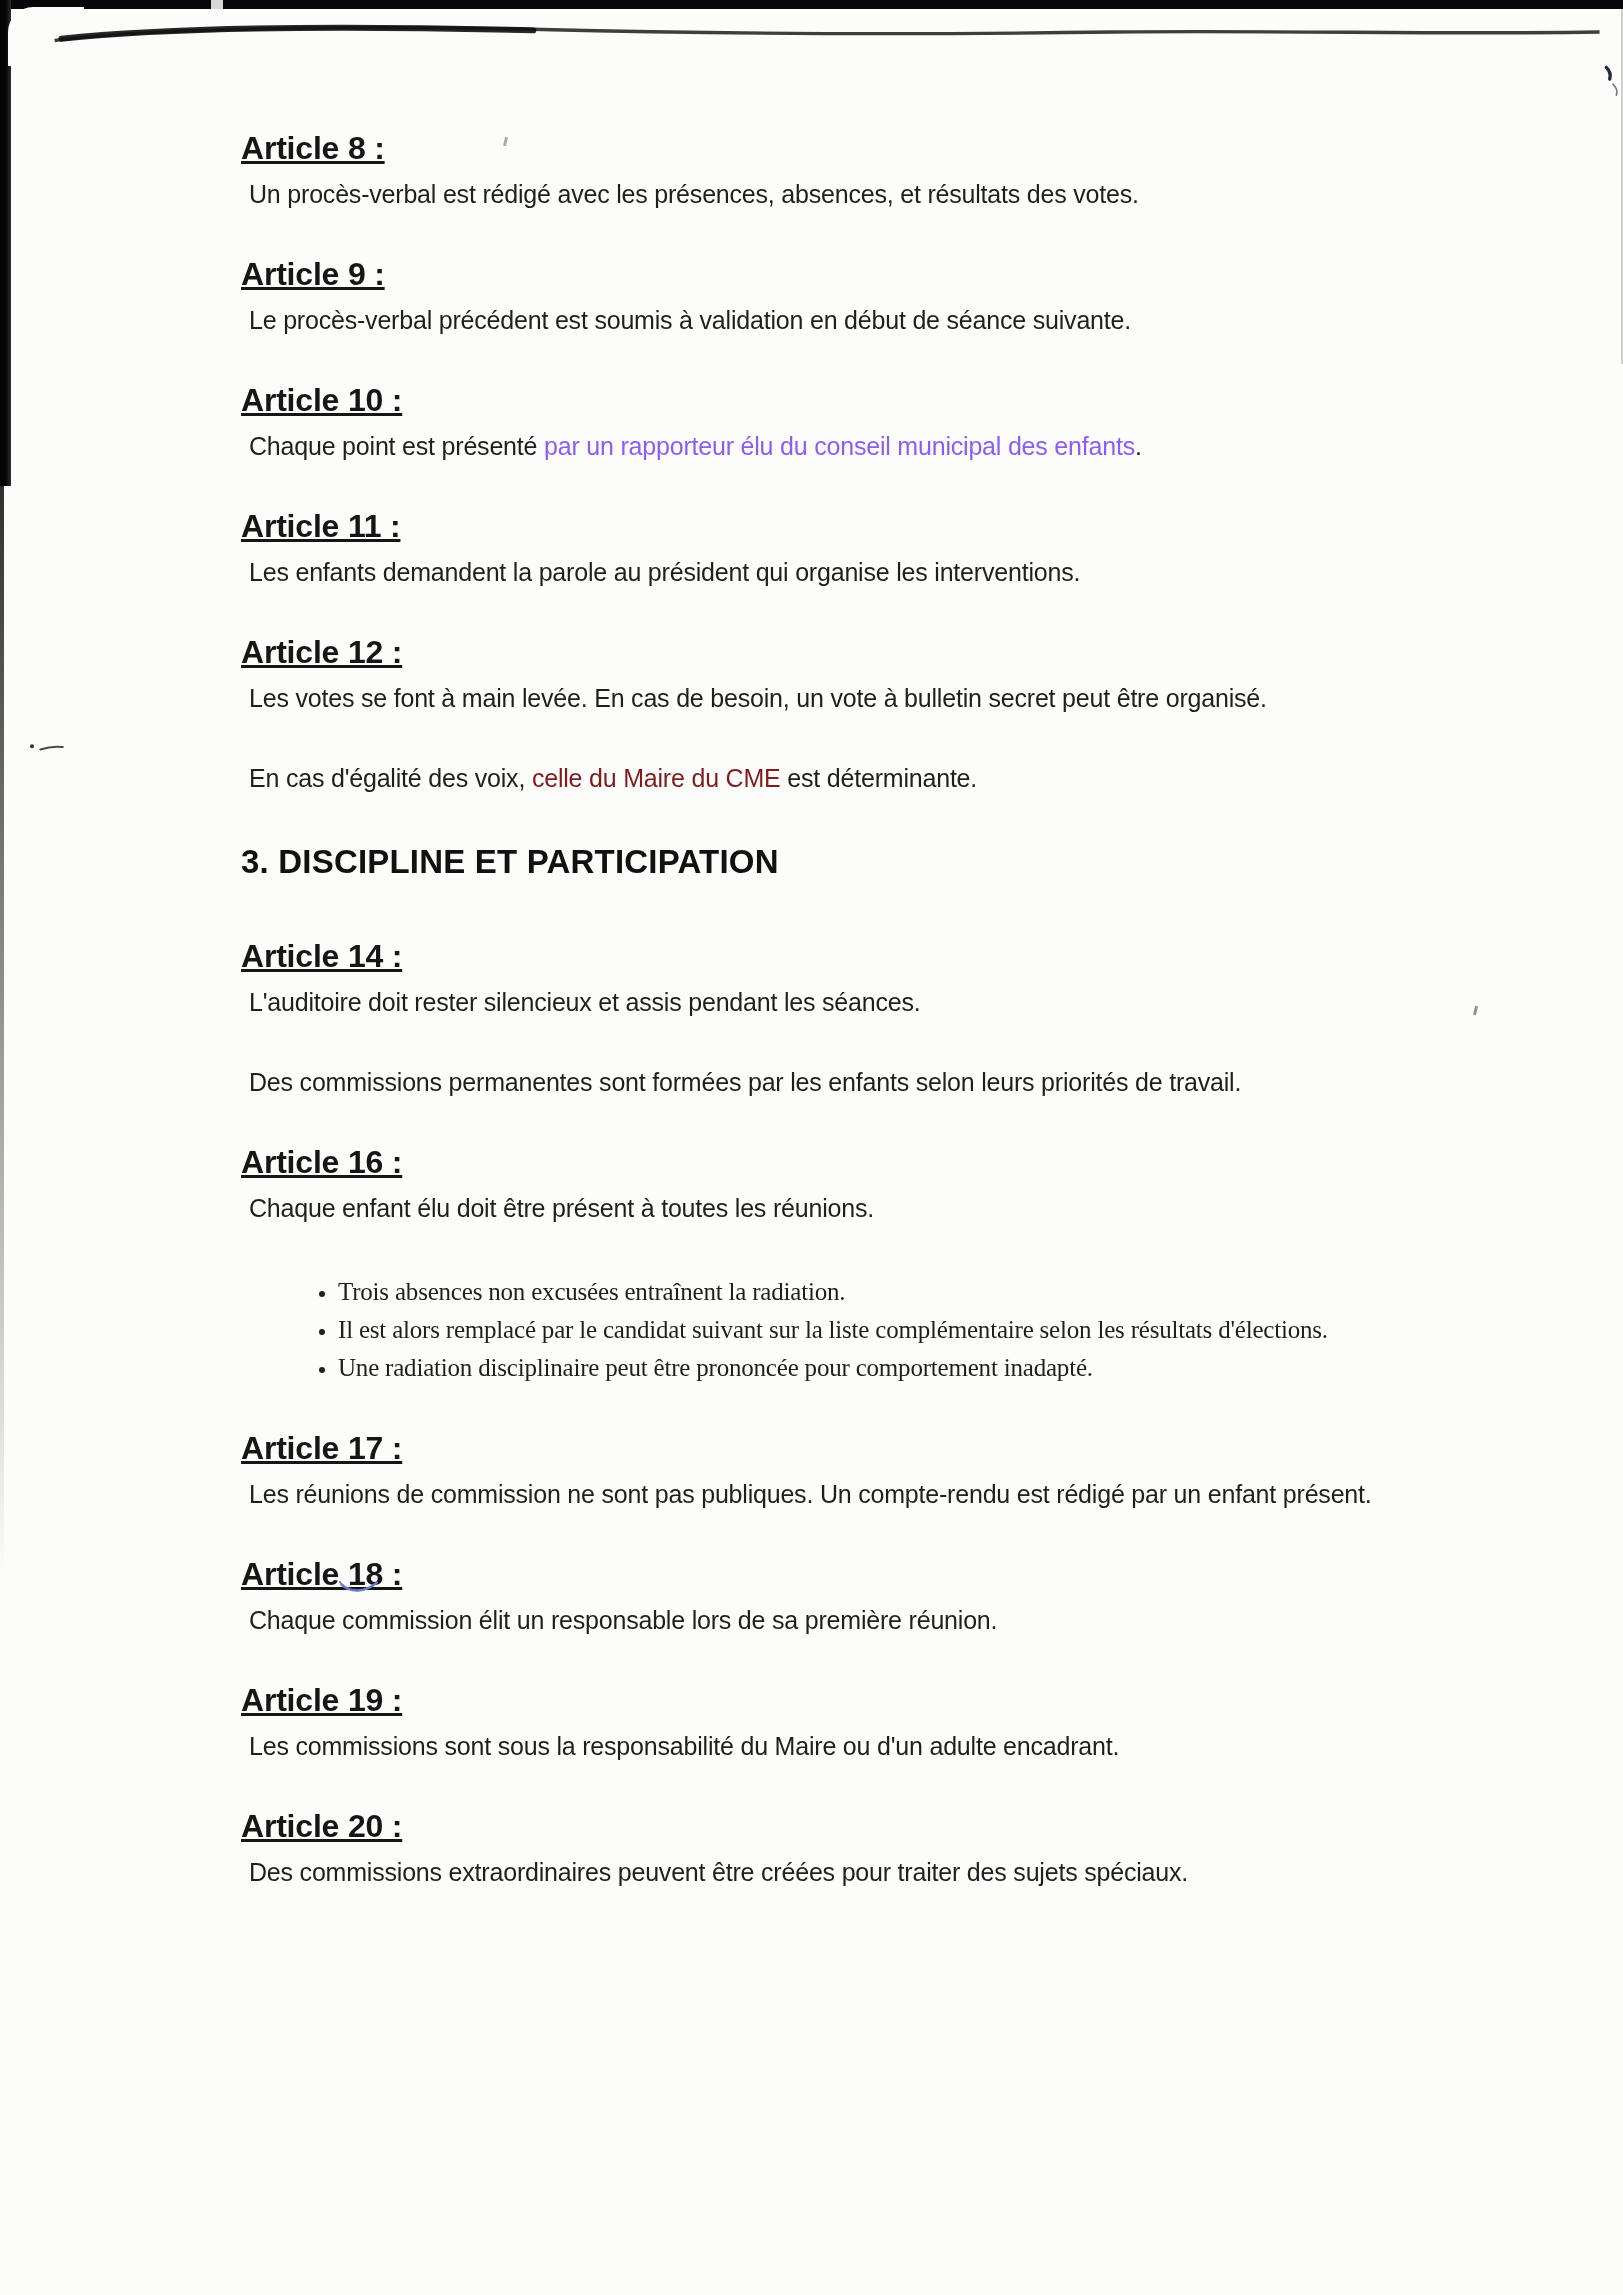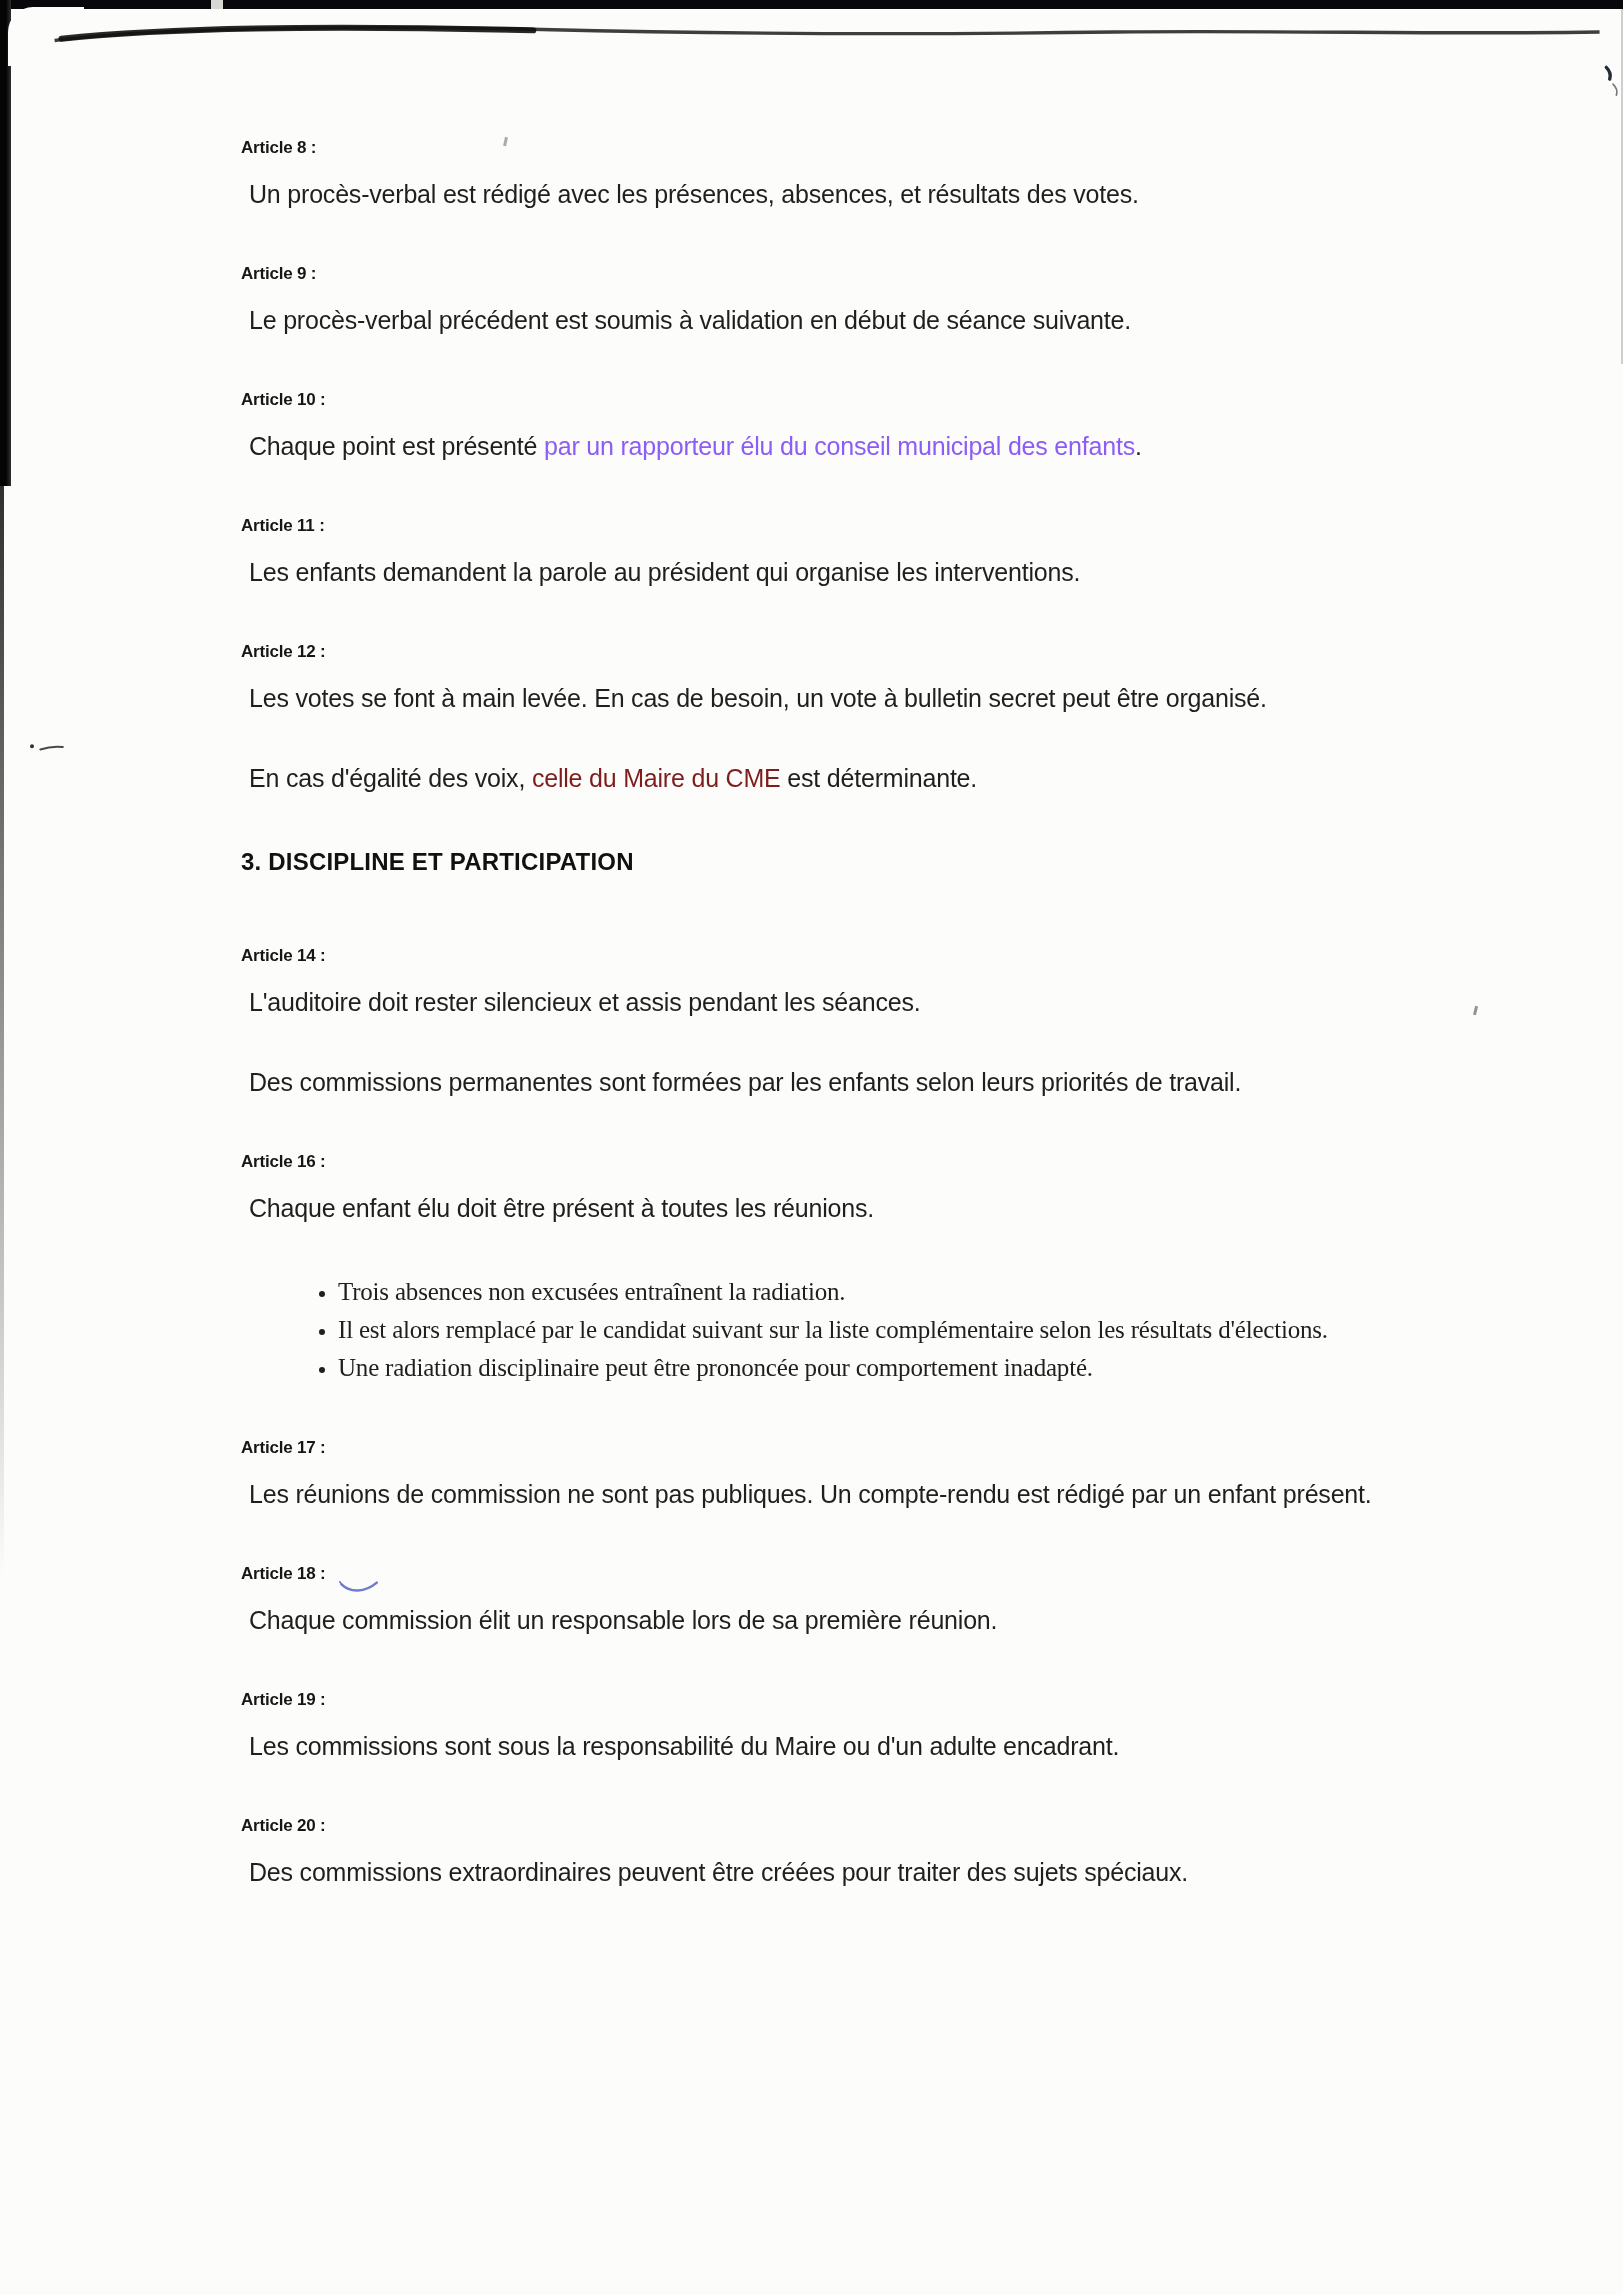--- a/index.html
+++ b/index.html
@@ -19,28 +19,28 @@
   .scan-edge-left-thin{position:absolute;left:0;top:486px;width:4.2px;height:1091px;background:linear-gradient(to bottom,rgba(12,12,12,.85),rgba(12,12,12,0));}
   .page-corner{position:absolute;left:7.6px;top:6.8px;width:76px;height:59px;background:#fcfcfa;border-top-left-radius:25px;}
   .scan-edge-right{position:absolute;right:0;top:8.5px;width:1.7px;height:355px;background:rgba(70,70,70,.25);}
   .ink-speck-topright{position:absolute;left:1596px;top:64px;}
   .pen-dash-mark{position:absolute;left:24px;top:737px;}
   .speck-a14{position:absolute;left:1474px;top:1006px;width:2.5px;height:9.3px;background:rgba(60,60,60,.55);transform:rotate(14deg);}
   .speck-top{position:absolute;left:504px;top:137px;width:2.5px;height:9.3px;background:rgba(90,90,90,.5);transform:rotate(12deg);}
   
   .content{position:relative;padding:129px 0 0 241px;}
   .article{position:relative;margin:0 0 42px 0;}
-  .a-title{margin:0;font-weight:bold;font-size:17px;line-height:38px;color:#161616;letter-spacing:-0.2px;}
+  .a-title{margin:0;font-weight:bold;font-size:32px;line-height:38px;color:#161616;letter-spacing:-0.2px;text-decoration:underline;}
   .a-body{margin:8px;font-size:25px;line-height:38px;max-width:1234px;letter-spacing:-0.2px;}
   .nowrap{white-space:nowrap;}
   .two-line{max-width:1158px;}
   .seg-red{color:#c9251c;}
   .section-heading{
     margin:44px 0 54px 0;
-    font-weight:bold;font-size:24px;line-height:42px;
+    font-weight:bold;font-size:33px;line-height:42px;
     color:#111;letter-spacing:0.2px;
   }
   .bullet-list{margin:46px 0 0 0;padding:0 0 0 97px;max-width:1133px;list-style:disc outside;font-family:Liberation Serif, serif;}
   .bullet-list li{font-size:25px;line-height:38px;letter-spacing:-0.2px;}
   .bullet-list li::marker{font-size:20px;}
   .pen-annotation-squiggle{position:absolute;left:98px;top:25px;}
 </style>
 </head>
 <body>
 

